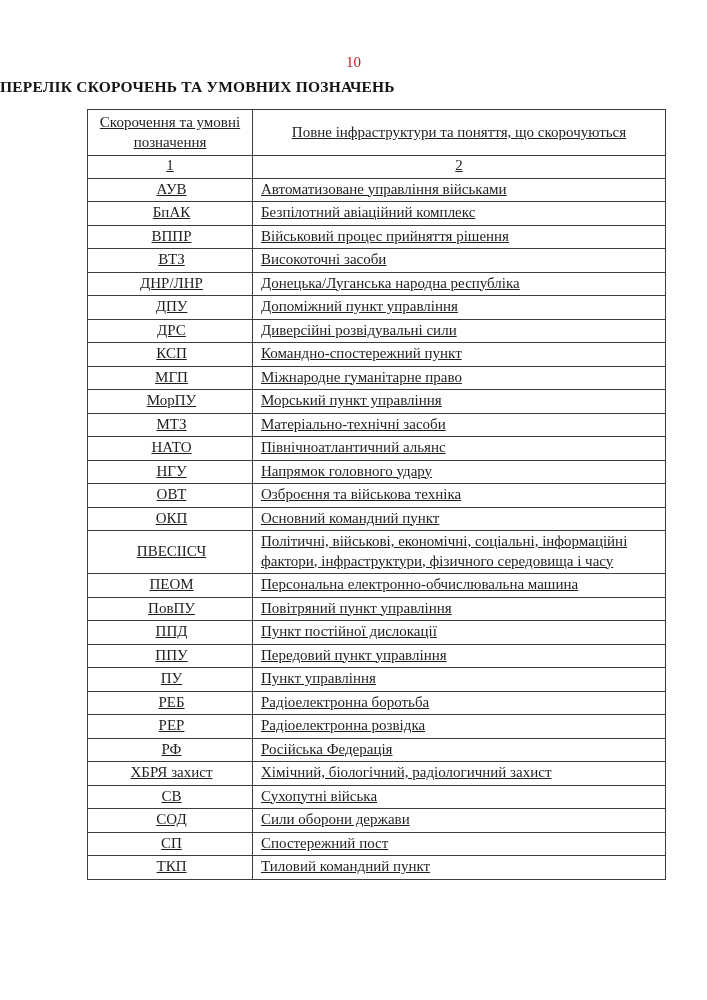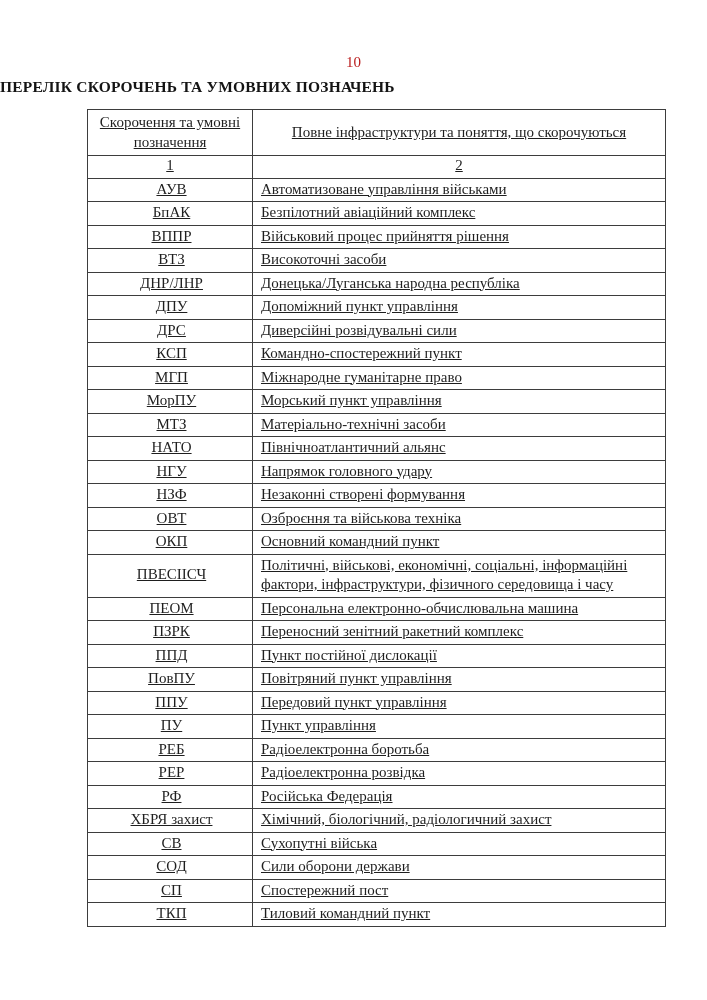--- a/index.html
+++ b/index.html
@@ -144,52 +144,44 @@
         </tr>
         <tr>
           <td class="col-abbr">НАТО</td>
           <td class="col-full">Північноатлантичний альянс</td>
         </tr>
         <tr>
           <td class="col-abbr">НГУ</td>
           <td class="col-full">Напрямок головного удару</td>
         </tr>
         <tr>
-          <td class="col-abbr">НЗФ</td>
-          <td class="col-full">Незаконні створені формування</td>
-        </tr>
-        <tr>
           <td class="col-abbr">ОВТ</td>
           <td class="col-full">Озброєння та військова техніка</td>
         </tr>
         <tr>
           <td class="col-abbr">ОКП</td>
           <td class="col-full">Основний командний пункт</td>
         </tr>
         <tr>
           <td class="col-abbr">ПВЕСІІСЧ</td>
           <td class="col-full">Політичні, військові, економічні, соціальні, інформаційні фактори, інфраструктури, фізичного середовища і часу</td>
         </tr>
         <tr>
           <td class="col-abbr">ПЕОМ</td>
           <td class="col-full">Персональна електронно-обчислювальна машина</td>
         </tr>
         <tr>
-          <td class="col-abbr">ПЗРК</td>
-          <td class="col-full">Переносний зенітний ракетний комплекс</td>
+          <td class="col-abbr">ПовПУ</td>
+          <td class="col-full">Повітряний пункт управління</td>
         </tr>
         <tr>
           <td class="col-abbr">ППД</td>
           <td class="col-full">Пункт постійної дислокації</td>
         </tr>
         <tr>
-          <td class="col-abbr">ПовПУ</td>
-          <td class="col-full">Повітряний пункт управління</td>
-        </tr>
-        <tr>
           <td class="col-abbr">ППУ</td>
           <td class="col-full">Передовий пункт управління</td>
         </tr>
         <tr>
           <td class="col-abbr">ПУ</td>
           <td class="col-full">Пункт управління</td>
         </tr>
         <tr>
           <td class="col-abbr">РЕБ</td>
           <td class="col-full">Радіоелектронна боротьба</td>

